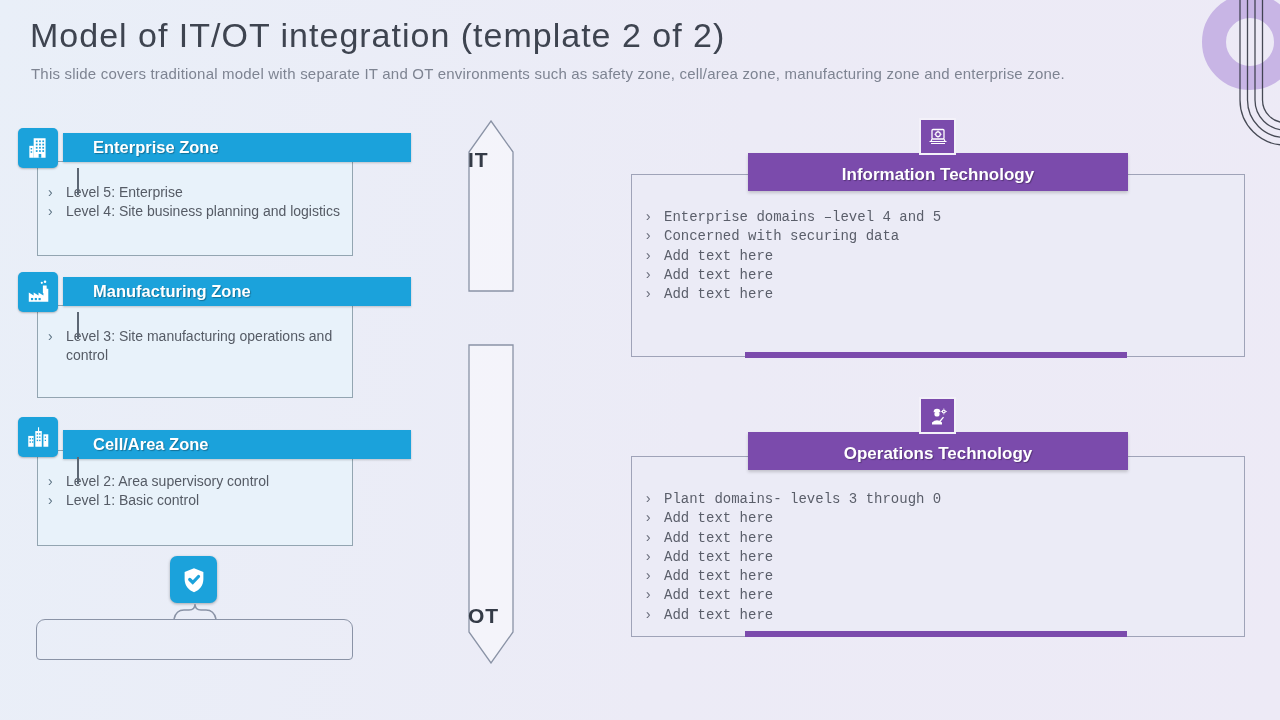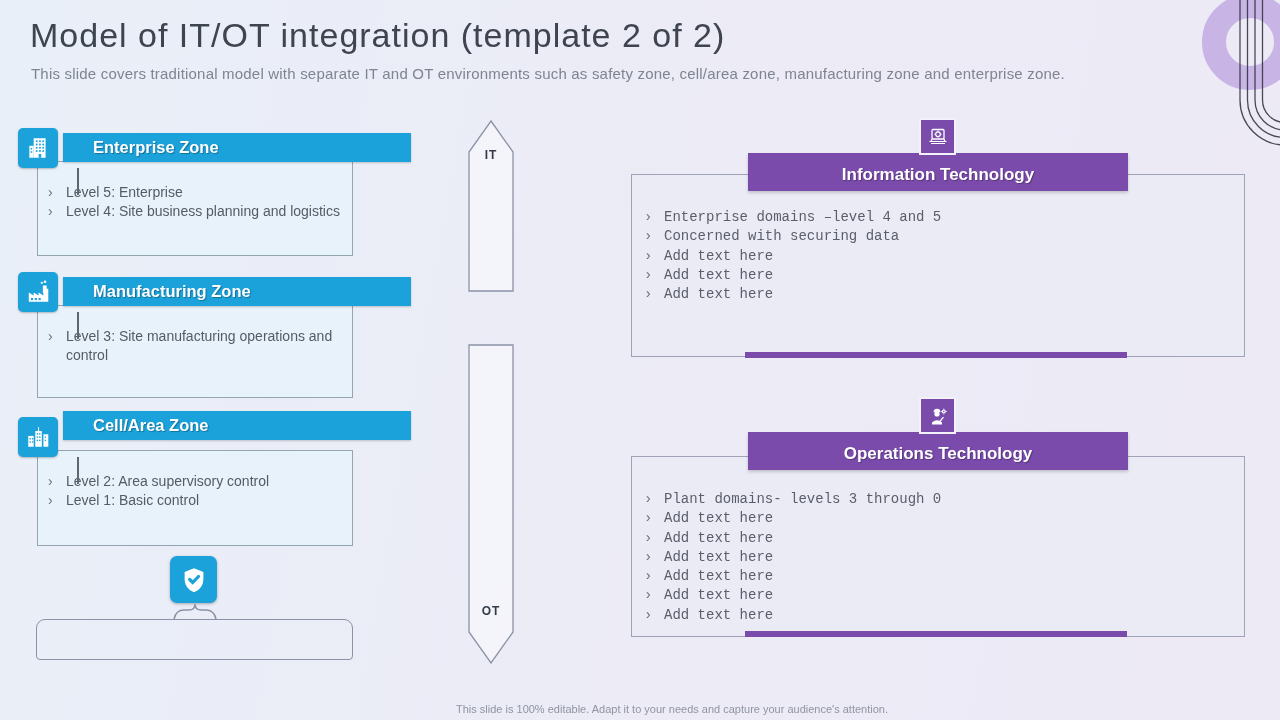--- a/index.html
+++ b/index.html
@@ -29,37 +29,37 @@
                border:1px solid #93A5B1; z-index:1; }
   .zone-conn { position:absolute; left:77px; width:1.5px; height:27px; background:#5C6774; z-index:3; }
   .zone-box ul, .tech-box ul { list-style:none; }
   .zone-box li { position:relative; font-size:14px; line-height:19px; color:#555B65;
                  padding-left:28px; margin-right:10px; }
   .zone-box li::before { content:"›"; position:absolute; left:10px; top:0; color:#5E7484; }
   .z1 .zone-icon{top:128px} .z1 .zone-head{top:133px} .z1 .zone-box{top:161px;height:95px;padding-top:21px}
   .z1 .zone-conn{top:168px}
   .z2 .zone-icon{top:272px} .z2 .zone-head{top:277px} .z2 .zone-box{top:305px;height:93px;padding-top:21px}
   .z2 .zone-conn{top:312px}
-  .z3 .zone-icon{top:417px} .z3 .zone-head{top:411px} .z3 .zone-box{top:450px;height:96px;padding-top:21px}
+  .z3 .zone-icon{top:417px} .z3 .zone-head{top:430px} .z3 .zone-box{top:450px;height:96px;padding-top:21px}
   .z3 .zone-conn{top:457px}
 
   
   .safety-icon { position:absolute; left:170px; top:556px; width:47px; height:47px; background:#1BA2DB;
                  border-radius:7px; display:flex; align-items:center; justify-content:center;
                  box-shadow:0 1px 3px rgba(0,0,0,.3); }
   .safety-brace { position:absolute; left:173px; top:603px; }
   .safety-outline { position:absolute; left:36px; top:619px; width:317px; height:41px;
                     border:1.4px solid #8A93A6; border-radius:9px 9px 4px 4px; }
   .safety-bar { position:absolute; left:40px; top:625px; width:309px; height:32px; background:#1BA2DB;
                 color:#fff; font-weight:bold; font-size:17px; text-align:center; line-height:32px;
                 text-shadow:1px 1px 1px rgba(0,0,0,.35); }
 
   
   .arrow { position:absolute; }
-  .arrow-label { position:absolute; width:46px; text-align:center; font-weight:bold; font-size:12px;
+  .arrow-label { position:absolute; width:46px; text-align:left; font-weight:bold; font-size:21px;
                  color:#343B47; letter-spacing:1px; }
 
   
   .tech-icon { position:absolute; left:919px; width:37px; height:37px; background:#7B4BAC;
                border:2px solid #F3F1F9; display:flex; align-items:center; justify-content:center; z-index:3; }
   .tech-head { position:absolute; left:748px; width:380px; height:38px; background:#7B4BAC;
                color:#fff; font-weight:bold; font-size:17px; text-align:center; line-height:44px;
                text-shadow:1px 1px 1px rgba(0,0,0,.3); box-shadow:0 2px 3px rgba(0,0,0,.18); z-index:2; }
   .tech-box  { position:absolute; left:631px; width:614px; background:#EBEBF6;
                border:1px solid #9FA3B8; z-index:1;font-family:Liberation Mono, monospace; }
@@ -255,14 +255,13 @@
         <li>Add text here</li>
         <li>Add text here</li>
         <li>Add text here</li>
         <li>Add text here</li>
         <li>Add text here</li>
       </ul>
     </div>
     <div class="tech-underline"></div>
   </div>
 
-  <div class="footer">This slide is 100% editable. Adapt it to your needs and capture your audience's attention.</div>
 </div>
 
 </body></html>

